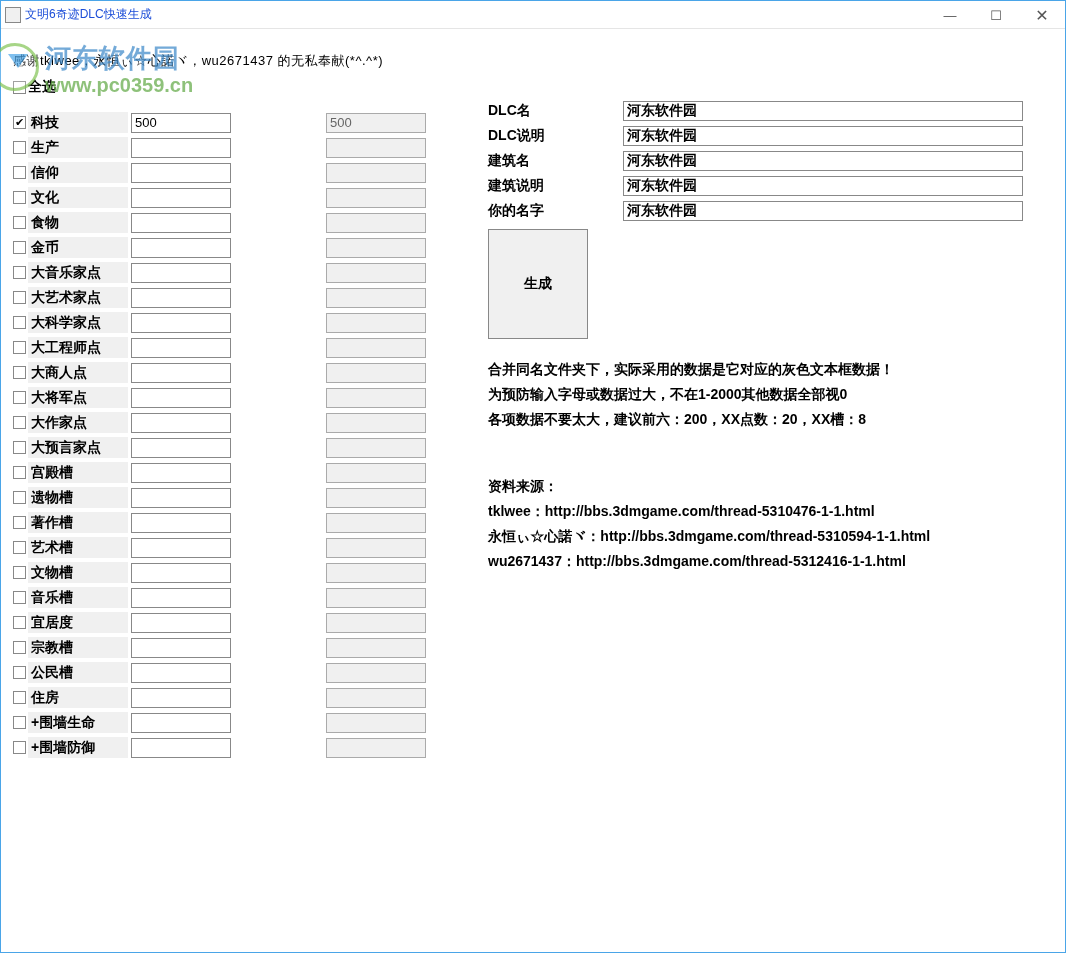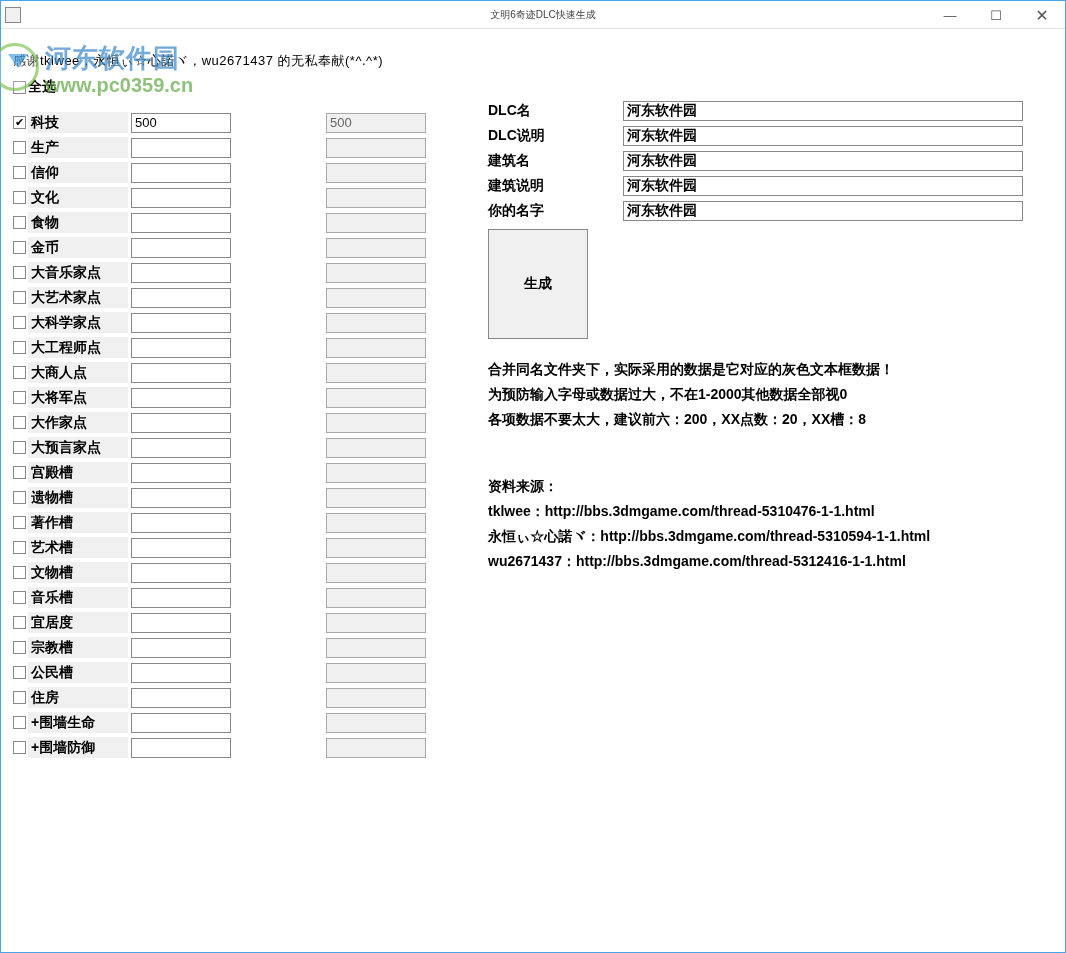--- a/index.html
+++ b/index.html
@@ -29,24 +29,23 @@
       position: relative;
     }
     .title-icon {
       width: 16px;
       height: 16px;
       border: 1px solid #888;
       margin-right: 4px;
       background: #f0f0f0;
     }
     .title-text {
-      font-size: 10px;
-      color: #404040;
+      font-size: 12px;
+      color: #1d4ed8;
       flex: 1;
-      text-align: center;
     }
     .win-controls {
       display: flex;
       position: absolute;
       right: 0;
       top: 0;
     }
     .win-btn {
       width: 46px;
       height: 28px;

